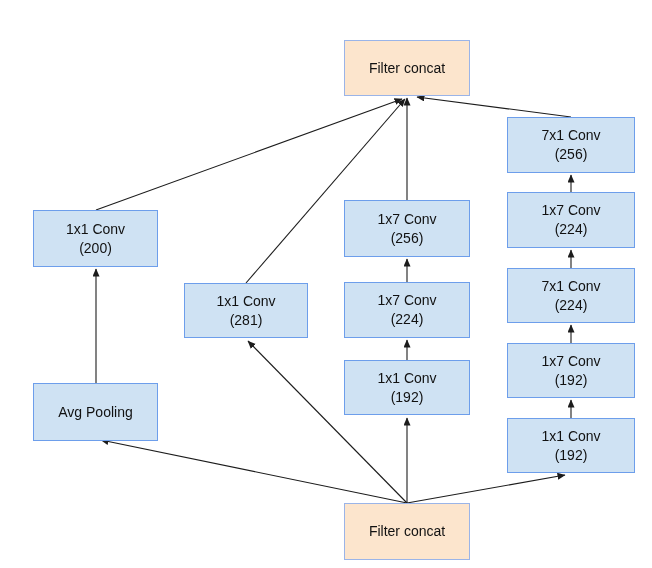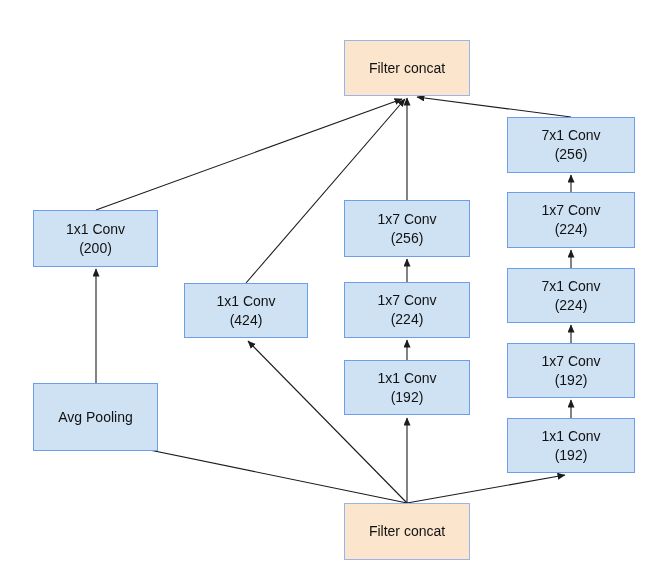--- a/index.html
+++ b/index.html
@@ -48,21 +48,21 @@
     background: var(--node-fill);
     border: 1px solid var(--node-border);
   }
   .node.concat {
     background: var(--concat-fill);
     border: 1px solid var(--concat-border);
   }
   
   .n-concat-top   { left: 344px; top: 40px;  width: 126px; height: 56px; }
   .n-conv128      { left: 33px;  top: 210px; width: 125px; height: 57px; }
-  .n-avgpool      { left: 33px;  top: 383px; width: 125px; height: 68px; }
+  .n-avgpool      { left: 33px;  top: 383px; width: 125px; height: 58px; }
   .n-conv384      { left: 184px; top: 283px; width: 124px; height: 55px; }
   .n-m-conv256    { left: 344px; top: 200px; width: 126px; height: 57px; }
   .n-m-conv224    { left: 344px; top: 282px; width: 126px; height: 56px; }
   .n-m-conv192    { left: 344px; top: 360px; width: 126px; height: 55px; }
   .n-r-conv256    { left: 507px; top: 117px; width: 128px; height: 56px; }
   .n-r-conv224a   { left: 507px; top: 192px; width: 128px; height: 56px; }
   .n-r-conv224b   { left: 507px; top: 268px; width: 128px; height: 55px; }
   .n-r-conv192a   { left: 507px; top: 343px; width: 128px; height: 55px; }
   .n-r-conv192b   { left: 507px; top: 418px; width: 128px; height: 55px; }
   .n-concat-bot   { left: 344px; top: 503px; width: 126px; height: 57px; }
@@ -106,21 +106,21 @@
     <span>1x1 Conv</span>
     <span>(200)</span>
   </div>
 
   <div class="node n-avgpool">
     <span>Avg Pooling</span>
   </div>
 
   <div class="node n-conv384">
     <span>1x1 Conv</span>
-    <span>(424)</span>
+    <span>(281)</span>
   </div>
 
   <div class="node n-m-conv256">
     <span>1x7 Conv</span>
     <span>(256)</span>
   </div>
 
   <div class="node n-m-conv224">
     <span>1x7 Conv</span>
     <span>(224)</span>

